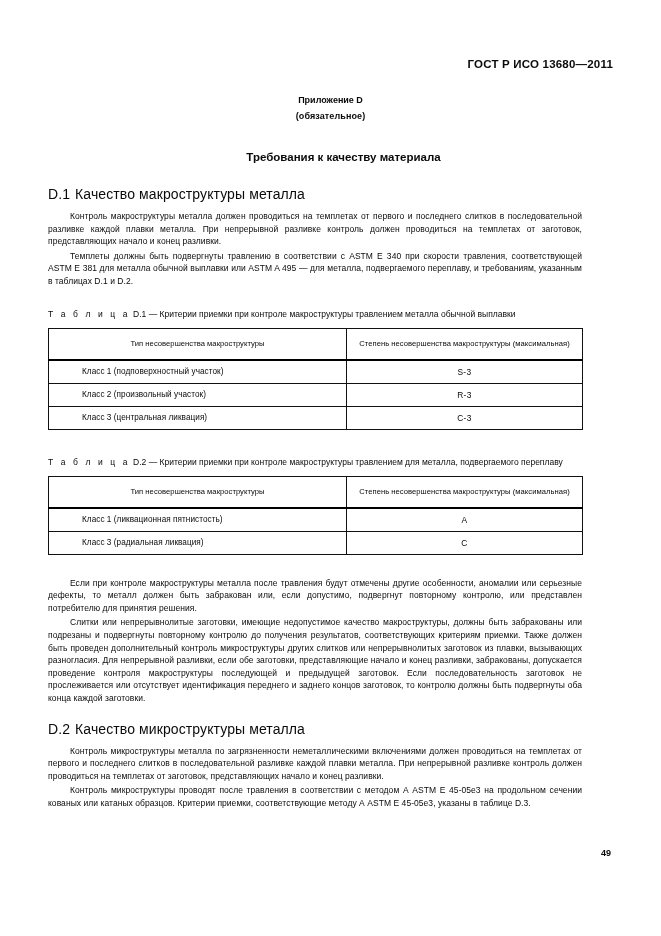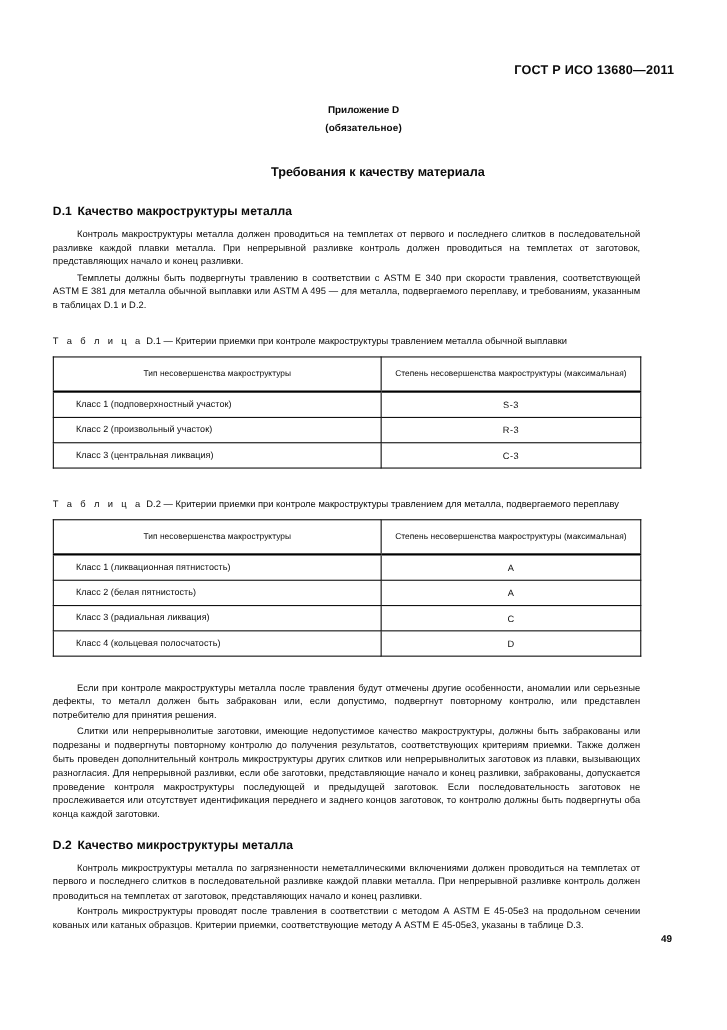--- a/index.html
+++ b/index.html
@@ -62,22 +62,22 @@
 
   
   .content {
     position: absolute;
     left: 48px;
     top: 186px;
     width: 534px;
   }
 
   h3.sec-head {
-    font-size: 11px;
-    font-weight: bold;
+    font-size: 14px;
+    font-weight: normal;
     margin: 0 0 8px 0;
     padding: 0;
     letter-spacing: 0.1px;
   }
   h3.sec-head .sec-num { margin-right: 5px; }
 
   p.body-par {
     font-size: 8.5px;
     line-height: 12.6px;
     margin: 0 0 2px 0;
@@ -127,21 +127,21 @@
   }
   table.gost thead th {
     height: 30px;
     border-bottom: 2px solid #000;
   }
   table.gost tbody td {
     height: 22px;
   }
   table.gost tbody td.first-col {
     text-align: left;
-    padding-left: 20px;
+    padding-left: 33px;
     font-size: 8.2px;
   }
   table.gost tbody td.val-col {
     font-size: 8.4px;
     letter-spacing: 0.4px;
   }
 
   
   .page-number {
     position: absolute;
@@ -222,30 +222,22 @@
           <th>Тип несовершенства макроструктуры</th>
           <th>Степень несовершенства макроструктуры (максимальная)</th>
         </tr>
       </thead>
       <tbody>
         <tr>
           <td class="first-col">Класс 1 (ликвационная пятнистость)</td>
           <td class="val-col">A</td>
         </tr>
         <tr>
-          <td class="first-col">Класс 2 (белая пятнистость)</td>
-          <td class="val-col">A</td>
-        </tr>
-        <tr>
           <td class="first-col">Класс 3 (радиальная ликвация)</td>
           <td class="val-col">C</td>
-        </tr>
-        <tr>
-          <td class="first-col">Класс 4 (кольцевая полосчатость)</td>
-          <td class="val-col">D</td>
         </tr>
       </tbody>
     </table>
 
     <div class="gap-22"></div>
 
     <p class="body-par">Если при контроле макроструктуры металла после травления будут отмечены другие особенности, аномалии или серьезные дефекты, то металл должен быть забракован или, если допустимо, подвергнут повторному контролю, или представлен потребителю для принятия решения.</p>
     <p class="body-par last">Слитки или непрерывнолитые заготовки, имеющие недопустимое качество макроструктуры, должны быть забракованы или подрезаны и подвергнуты повторному контролю до получения результатов, соответствующих критериям приемки. Также должен быть проведен дополнительный контроль микроструктуры других слитков или непрерывнолитых заготовок из плавки, вызывающих разногласия. Для непрерывной разливки, если обе заготовки, представляющие начало и конец разливки, забракованы, допускается проведение контроля макроструктуры последующей и предыдущей заготовок. Если последовательность заготовок не прослеживается или отсутствует идентификация переднего и заднего концов заготовок, то контролю должны быть подвергнуты оба конца каждой заготовки.</p>
 
     <div class="gap-16"></div>

